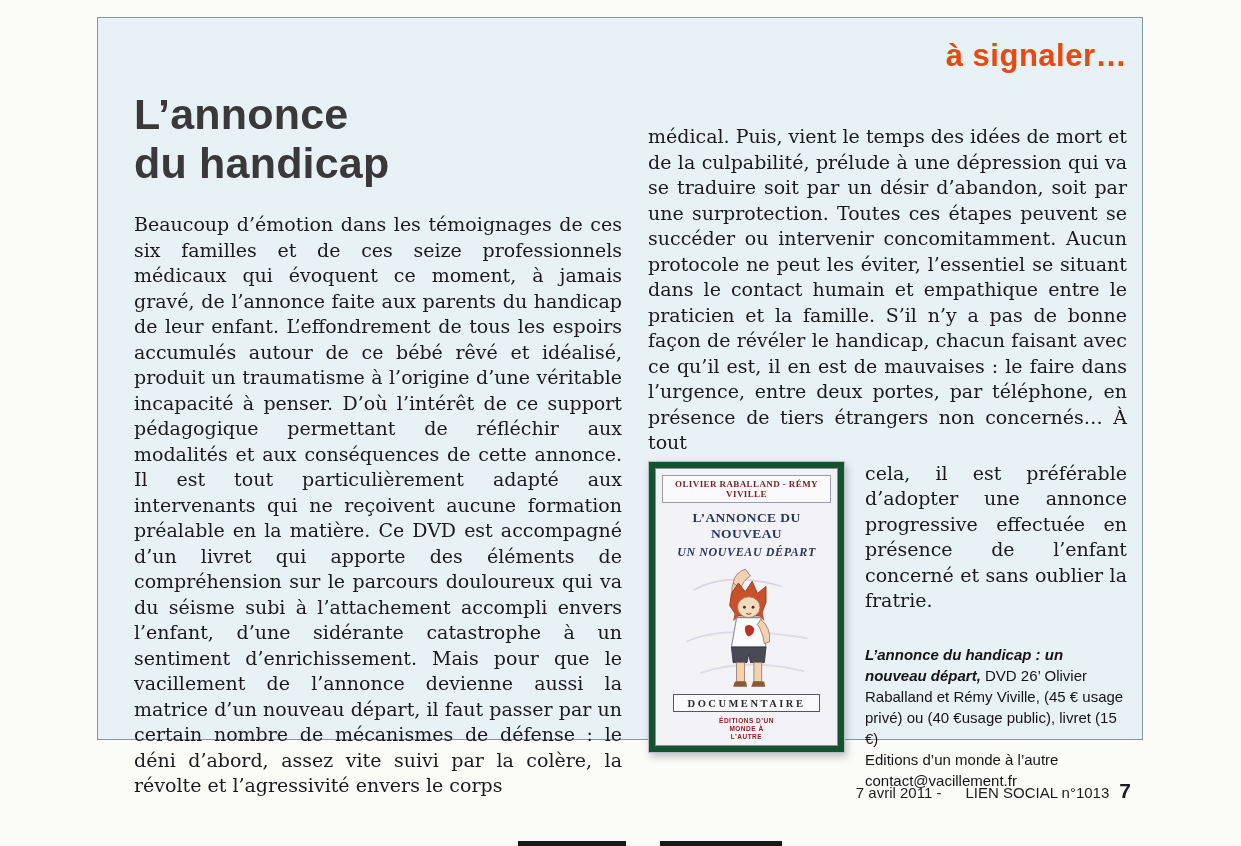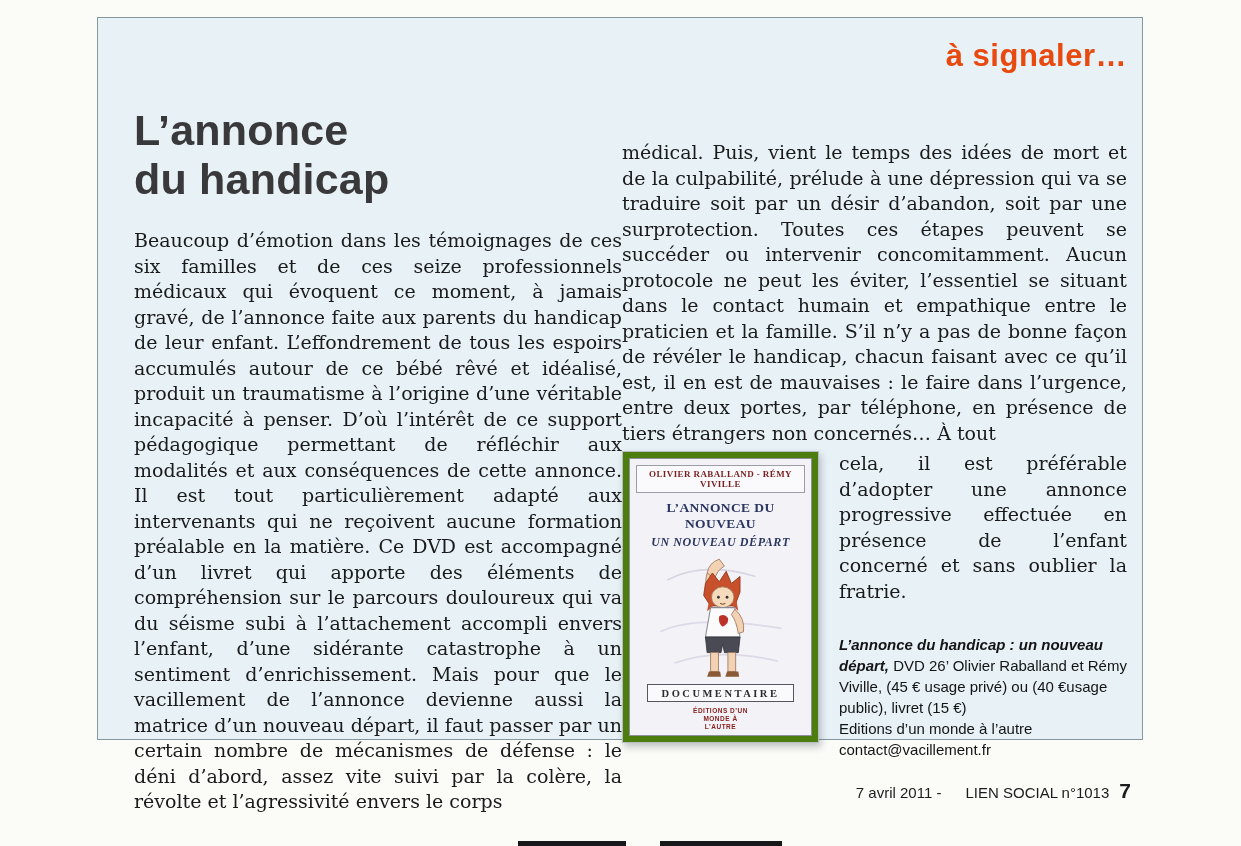--- a/index.html
+++ b/index.html
@@ -23,22 +23,23 @@
     font-family:"Liberation Sans",sans-serif;
     font-weight:bold;
     font-size:31px;
     color:#e8490f;
     letter-spacing:0.5px;
     height:46px;
     line-height:40px;
   }
   .columns{
     display:flex;
+    gap:26px;
     align-items:flex-start;
-    margin-top:24px;
+    margin-top:8px;
   }
   .col-left{width:488px;flex:0 0 488px;}
   .col-right{flex:1;margin-top:34px;}
   .article-title{
     font-family:"Liberation Sans",sans-serif;
     font-weight:600;
     font-size:43px;
     line-height:49px;
     color:#39393b;
     margin:0 0 24px 0;
@@ -70,21 +71,21 @@
   }
   .caption .cap-title{
     font-weight:bold;
     font-style:italic;
   }
   
   .cover-card{
     flex:0 0 197px;
     width:197px;height:292px;
     box-sizing:border-box;
-    background:#4d7c0f;
+    background:#14532d;
     border:1px solid #b9bcc2;
     box-shadow:2px 4px 7px rgba(60,70,80,0.30);
     padding:6px;
   }
   .cover-inner{
     width:100%;height:100%;
     box-sizing:border-box;
     background:#f3f2f7;
     border:1px solid #8d8f9a;
     padding:6px 6px 4px 6px;

